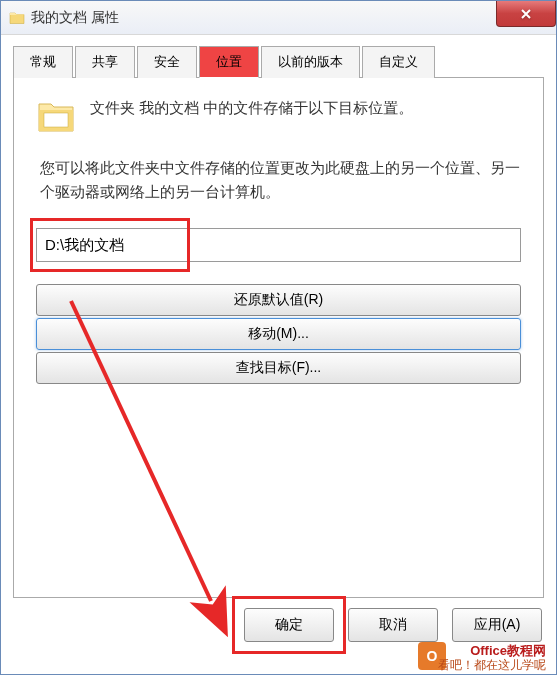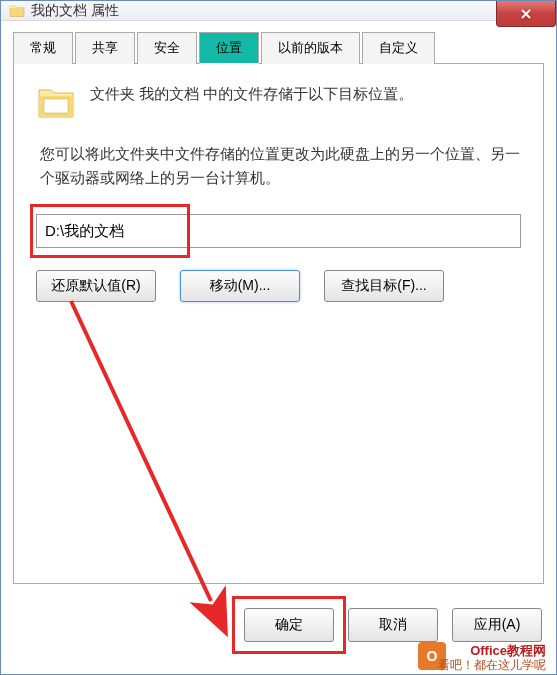--- a/index.html
+++ b/index.html
@@ -15,21 +15,21 @@
     .window {
       position: absolute;
       top: 0;
       left: 0;
       right: 0;
       bottom: 0;
       border: 1px solid #6a8bb8;
       background: #fff;
     }
     .titlebar {
-      height: 20px;
+      height: 34px;
       background: linear-gradient(to bottom, #f8f8f8 0%, #eaeef6 100%);
       border-bottom: 1px solid #d8d8d8;
       display: flex;
       align-items: center;
       padding: 0 8px;
       position: relative;
     }
     .titlebar-icon {
       width: 16px; height: 16px;
       margin-right: 6px;
@@ -69,21 +69,21 @@
       border: 1px solid #aaa;
       border-bottom: none;
       background: #f4f4f4;
       margin-right: 2px;
       cursor: pointer;
       position: relative;
       top: 1px;
       font-size: 13px;
     }
     .tab.active {
-      background: #14b8a6;
+      background: #ef4444;
       border-bottom: 1px solid #fff;
       z-index: 2;
     }
     .tab-content {
       padding: 18px 22px;
       border: 1px solid #aaa;
       border-top: none;
       min-height: 520px;
       position: relative;
     }
@@ -123,22 +123,23 @@
       margin-bottom: 14px;
     }
     .highlight-red {
       position: absolute;
       border: 3px solid #e62828;
       pointer-events: none;
       z-index: 10;
     }
     .button-row {
       display: flex;
-      gap: 24px;
+      gap: 2px;
       margin-top: 22px;
+      flex-direction: column;
     }
     .win-btn {
       height: 32px;
       padding: 0 14px;
       border: 1px solid #888;
       background: linear-gradient(to bottom, #fdfdfd 0%, #e4e4e4 100%);
       font-family: inherit;
       font-size: 14px;
       cursor: pointer;
       border-radius: 3px;

